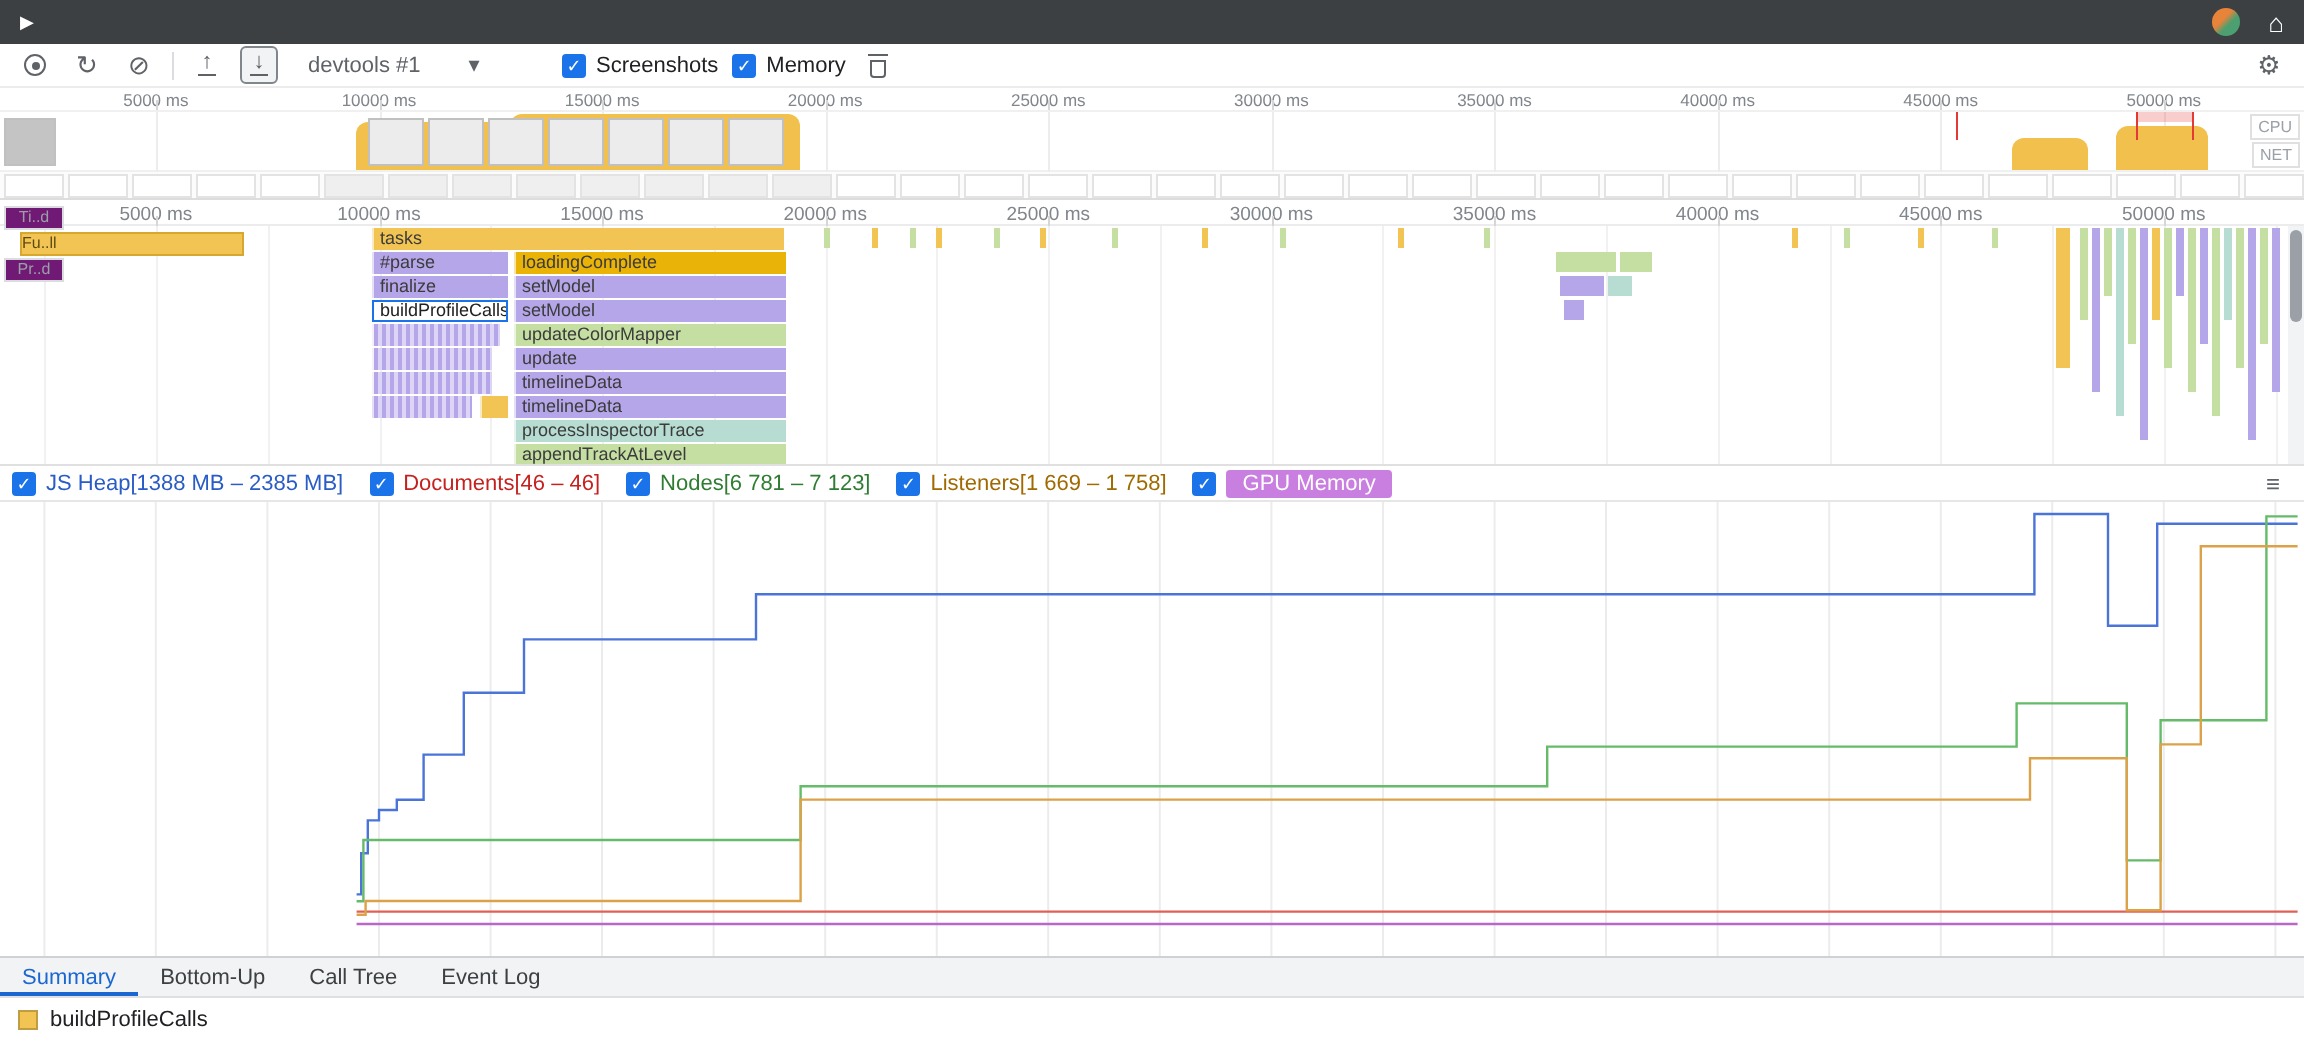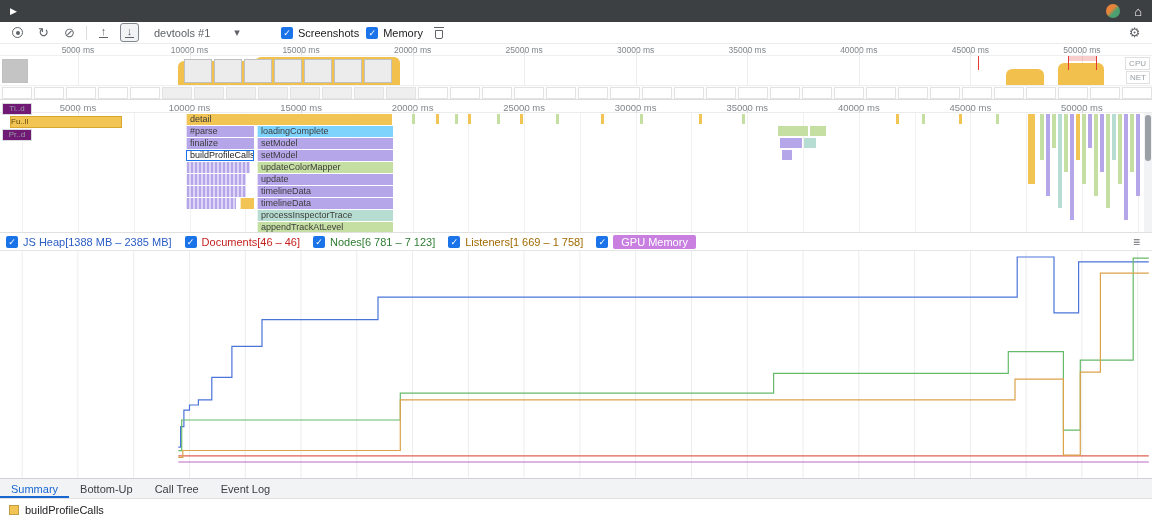--- a/index.html
+++ b/index.html
@@ -262,23 +262,23 @@
       <div class="fgrid" style="left: 747.25px;"></div>
       <div class="fgrid" style="left: 803.025px;"></div>
       <div class="fgrid" style="left: 858.8px;"></div>
       <div class="fgrid" style="left: 914.575px;"></div>
       <div class="fgrid" style="left: 970.35px;"></div>
       <div class="fgrid" style="left: 1026.12px;"></div>
       <div class="fgrid" style="left: 1081.9px;"></div>
       <div class="fgrid" style="left: 1137.67px;"></div>
     </div>
   <div id="flame-events">
-      <div class="ev" style="left: 186px; width: 206px; top: 13.5px; background: rgb(241, 196, 83);">detail</div>
+      <div class="ev" style="left: 186px; width: 206px; top: 13.5px; background: rgb(241, 196, 83);">tasks</div>
       <div class="ev" style="left: 186px; width: 68px; top: 25.5px; background: rgb(180, 166, 232);">#parse</div>
-      <div class="ev" style="left: 257px; width: 136px; top: 25.5px; background: #7dd3fc;">loadingComplete</div>
+      <div class="ev" style="left: 257px; width: 136px; top: 25.5px; background: #eab308;">loadingComplete</div>
       <div class="ev" style="left: 186px; width: 68px; top: 37.5px; background: rgb(180, 166, 232);">finalize</div>
       <div class="ev" style="left: 257px; width: 136px; top: 37.5px; background: rgb(180, 166, 232);">setModel</div>
       <div class="ev selected" style="left: 186px; width: 68px; top: 49.5px;">buildProfileCalls</div>
       <div class="ev" style="left: 257px; width: 136px; top: 49.5px; background: rgb(180, 166, 232);">setModel</div>
       <div class="ev stripe" style="left: 186px; width: 64px; top: 61.5px;"></div>
       <div class="ev" style="left: 257px; width: 136px; top: 61.5px; background: rgb(197, 223, 162);">updateColorMapper</div>
       <div class="ev stripe" style="left: 186px; width: 60px; top: 73.5px;"></div>
       <div class="ev" style="left: 257px; width: 136px; top: 73.5px; background: rgb(180, 166, 232);">update</div>
       <div class="ev stripe" style="left: 186px; width: 60px; top: 85.5px;"></div>
       <div class="ev" style="left: 257px; width: 136px; top: 85.5px; background: rgb(180, 166, 232);">timelineData</div>

